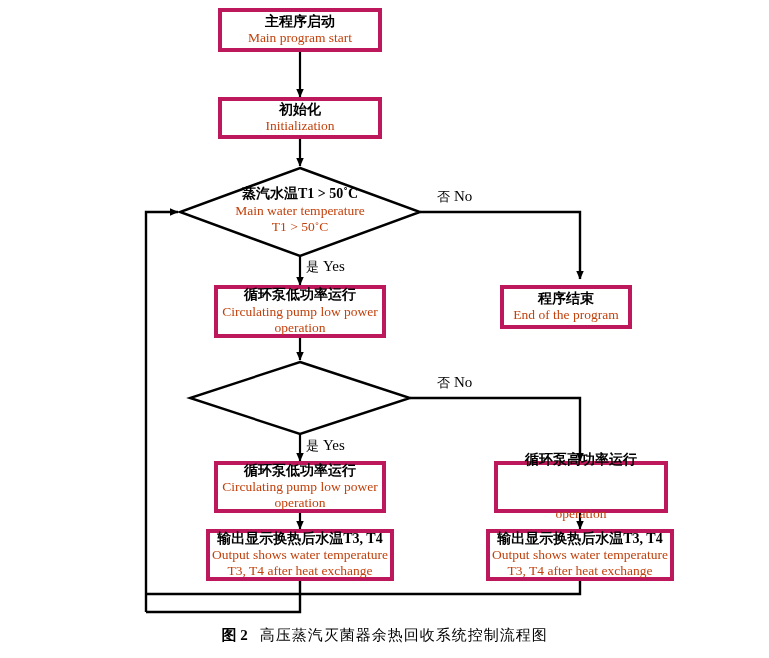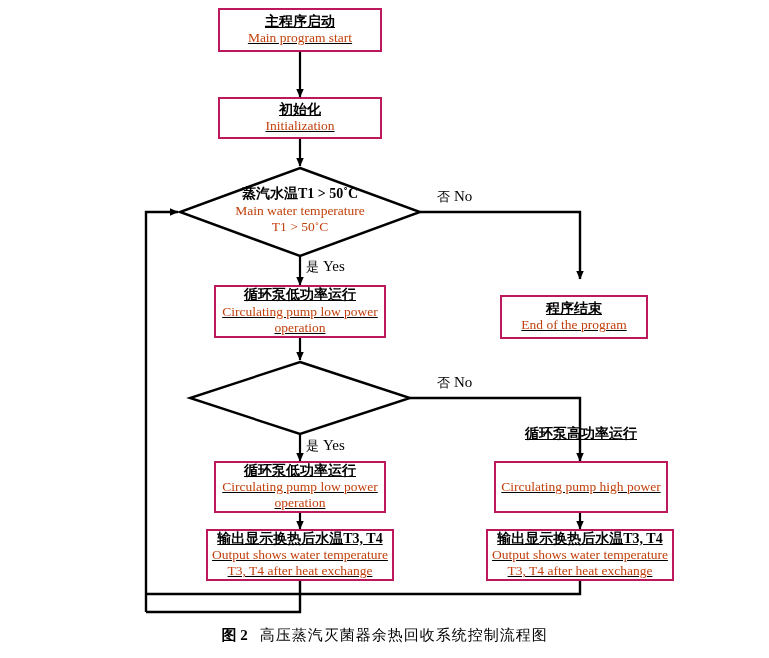--- a/index.html
+++ b/index.html
@@ -19,29 +19,28 @@
   #flow-svg {
     position: absolute;
     left: 0;
     top: 0;
     width: 769px;
     height: 658px;
   }
   .node-box {
     position: absolute;
     box-sizing: border-box;
-    border: 2px solid #be185d;
+    border: 4px solid #be185d;
     background: #ffffff;
     display: flex;
     flex-direction: column;
     align-items: center;
     justify-content: center;
     text-align: left;
     line-height: 1.18;
-    text-decoration: underline;
   }
   .cn {
     font-family: "Liberation Serif", "DejaVu Serif", serif;
     font-weight: bold;
     font-size: 14px;
     color: #000000;
     white-space: nowrap;
   }
   .en {
     font-family: "Liberation Serif", "DejaVu Serif", serif;
@@ -134,35 +133,34 @@
     <div class="en">Main water temperature</div>
     <div class="en">T1 &gt; 50˚C</div>
   </div>
 
   <div class="node-box" style="left:214px; top:285px; width:172px; height:53px;">
     <span class="cn">循环泵低功率运行</span>
     <span class="en">Circulating pump low power</span>
     <span class="en">operation</span>
   </div>
 
-  <div class="node-box" style="left:500px; top:285px; width:148px; height:44px;margin-top:10px;">
+  <div class="node-box" style="left:500px; top:285px; width:132px; height:44px;">
     <span class="cn">程序结束</span>
     <span class="en">End of the program</span>
   </div>
 
 
   <div class="node-box" style="left:214px; top:461px; width:172px; height:52px;">
     <span class="cn">循环泵低功率运行</span>
     <span class="en">Circulating pump low power</span>
     <span class="en">operation</span>
   </div>
 
   <div class="node-box" style="left:494px; top:461px; width:174px; height:52px;gap:37px;">
     <span class="cn">循环泵高功率运行</span>
-    <span class="en">Circulating pump high power</span>
     <span class="en">operation</span>
   </div>
 
   <div class="node-box" style="left:206px; top:529px; width:188px; height:52px;">
     <span class="cn">输出显示换热后水温T3, T4</span>
     <span class="en">Output shows water temperature</span>
     <span class="en">T3, T4 after heat exchange</span>
   </div>
 
   <div class="node-box" style="left:486px; top:529px; width:188px; height:52px;">

